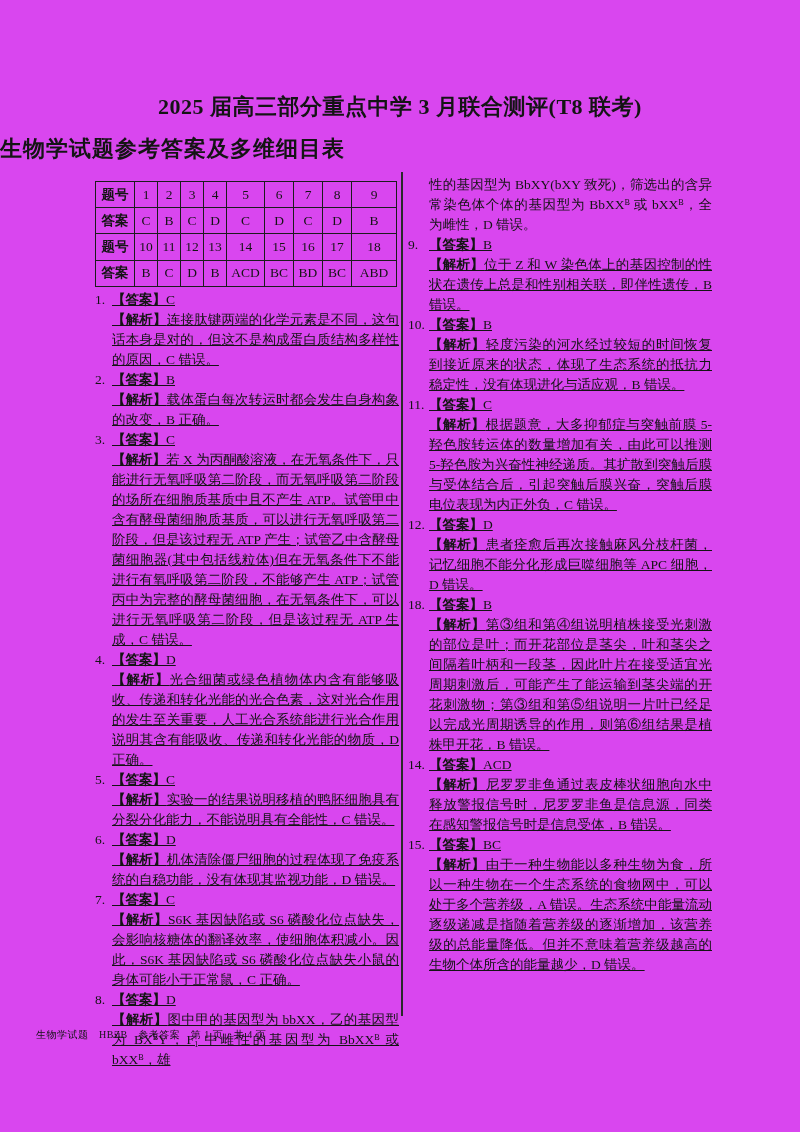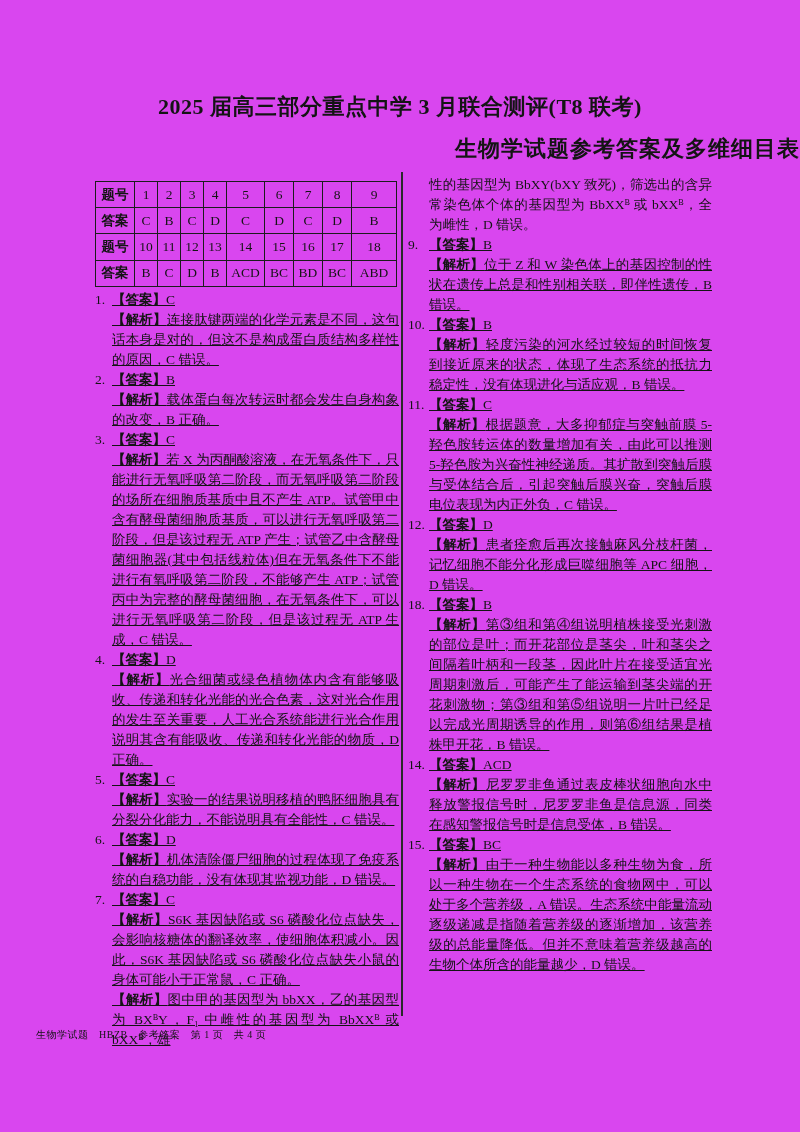--- a/index.html
+++ b/index.html
@@ -9,21 +9,21 @@
     color:#141414;
   }
   .page { position:relative; width:800px; height:1132px; overflow:hidden; background:#d946ef; }
 
   .title-line1 {
     position:absolute; top:92px; left:0; width:800px;
     text-align:center; font-size:22px; font-weight:bold; letter-spacing:0.5px;
   }
   .title-line2 {
     position:absolute; top:134px; left:0; width:800px;
-    text-align:right; font-size:22px; font-weight:bold; letter-spacing:1px;
+    text-align:left; font-size:22px; font-weight:bold; letter-spacing:1px;
   }
 
   table.answers {
     position:absolute; left:95px; top:181px; width:301px;
     border-collapse:collapse; table-layout:fixed;
     font-size:13.5px;
   }
   table.answers td {
     border:1.4px solid #1c1c1c; text-align:center; vertical-align:middle;
     height:25.2px; padding:0; overflow:hidden; white-space:nowrap;
@@ -161,20 +161,21 @@
       <div class="qa-ans"><span class="qa-num">6.</span><span class="lbl">【答案】</span><span>D</span></div>
       <div class="qa-exp"><span class="lbl">【解析】</span><span>机体清除僵尸细胞的过程体现了免疫系统的自稳功能，没有体现其监视功能，D 错误。</span></div>
     </div>
 
     <div class="qa">
       <div class="qa-ans"><span class="qa-num">7.</span><span class="lbl">【答案】</span><span>C</span></div>
       <div class="qa-exp"><span class="lbl">【解析】</span><span>S6K 基因缺陷或 S6 磷酸化位点缺失，会影响核糖体的翻译效率，使细胞体积减小。因此，S6K 基因缺陷或 S6 磷酸化位点缺失小鼠的身体可能小于正常鼠，C 正确。</span></div>
     </div>
 
     <div class="qa">
+      <div class="qa-ans"><span class="qa-num">8.</span><span class="lbl">【答案】</span><span>D</span></div>
       <div class="qa-exp"><span class="lbl">【解析】</span><span>图中甲的基因型为 bbXX，乙的基因型为 BXᴮY，F₁ 中雌性的基因型为 BbXXᴮ 或 bXXᴮ，雄</span></div>
     </div>
 
   </div>
 
   <div class="col col-right">
 
     <p class="continuation">性的基因型为 BbXY(bXY 致死)，筛选出的含异常染色体个体的基因型为 BbXXᴮ 或 bXXᴮ，全为雌性，D 错误。</p>
 
     <div class="qa">

